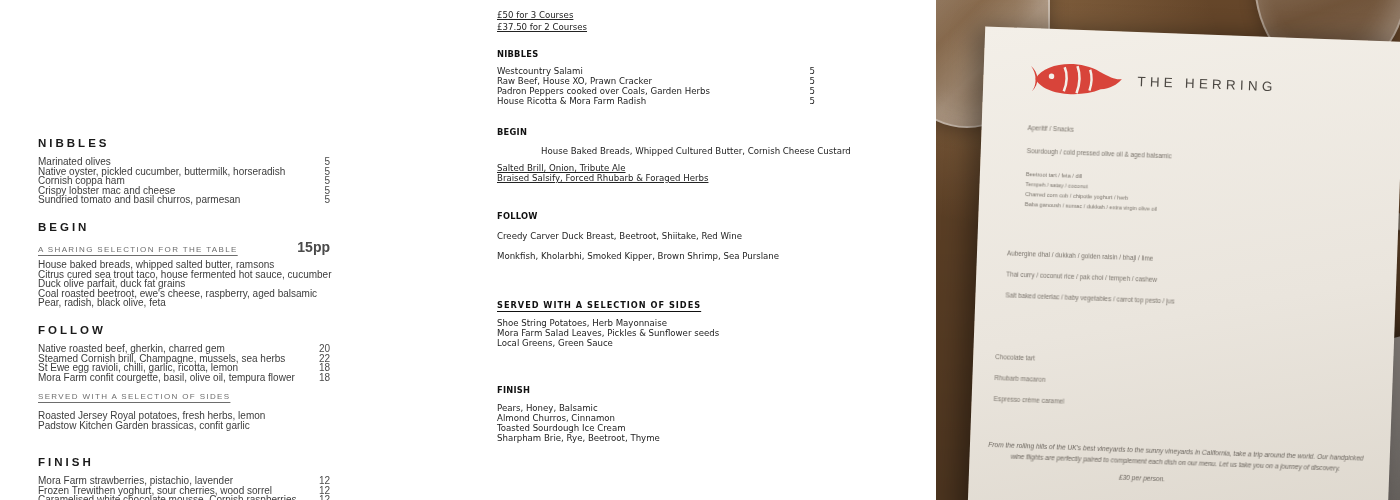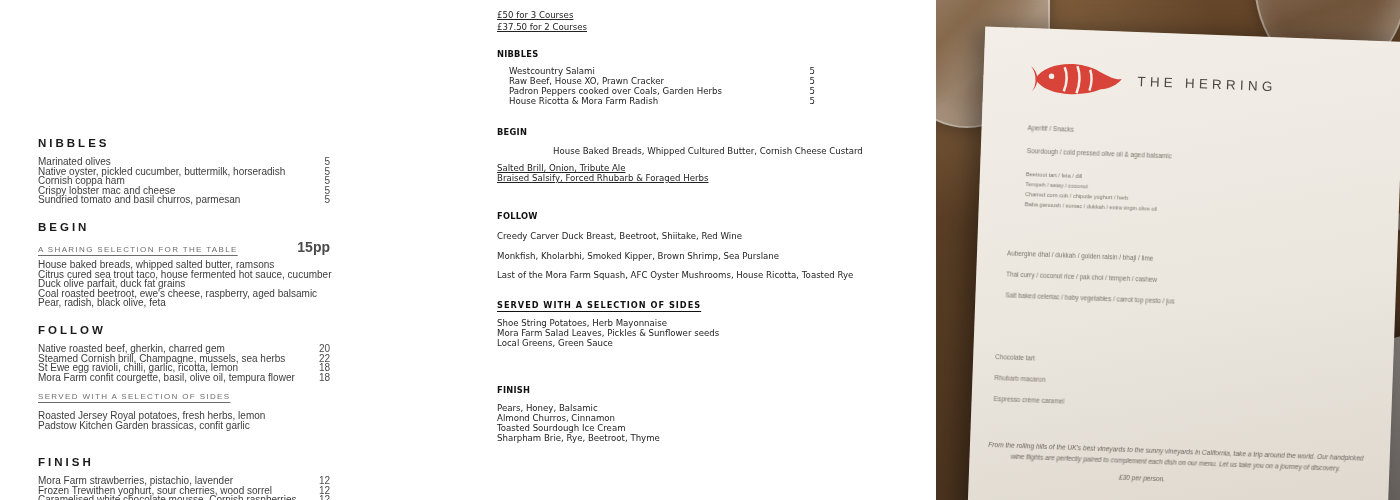--- a/index.html
+++ b/index.html
@@ -92,21 +92,20 @@
     line-height: 1;
   }
   .col-mid .row {
     display: flex;
     justify-content: space-between;
     align-items: baseline;
     font-size: 8.6px;
     line-height: 10px;
     color: #232323;
     white-space: nowrap;
-    margin-left: 12px;
   }
   .col-mid .row .label { padding-right: 10px; }
   .col-mid .plain {
     font-size: 8.6px;
     line-height: 10px;
     color: #232323;
     white-space: nowrap;
   }
   .col-mid .spaced { margin-top: 9.5px; }
 
@@ -377,33 +376,32 @@
         <span class="price">5</span>
       </div>
       <div class="row">
         <span class="label">House Ricotta &amp; Mora Farm Radish</span>
         <span class="price">5</span>
       </div>
     </div>
 
     <div class="sec-head" style="position:absolute;top:128px;left:0;">BEGIN</div>
 
-    <div class="plain" style="position:absolute;top:146px;left:12px;padding-left:44px;">House Baked Breads, Whipped Cultured Butter, Cornish Cheese Custard</div>
+    <div class="plain" style="position:absolute;top:146px;left:0;padding-left:44px;">House Baked Breads, Whipped Cultured Butter, Cornish Cheese Custard</div>
 
     <div style="position:absolute;top:163px;left:0;width:318px;text-decoration:underline;">
       <div class="plain">Salted Brill, Onion, Tribute Ale</div>
       <div class="plain">Braised Salsify, Forced Rhubarb &amp; Foraged Herbs</div>
     </div>
 
     <div class="sec-head" style="position:absolute;top:212px;left:0;">FOLLOW</div>
 
     <div style="position:absolute;top:231px;left:0;width:318px;">
       <div class="plain">Creedy Carver Duck Breast, Beetroot, Shiitake, Red Wine</div>
       <div class="plain spaced">Monkfish, Kholarbhi, Smoked Kipper, Brown Shrimp, Sea Purslane</div>
-      <div class="plain spaced">Last of the Mora Farm Squash, AFC Oyster Mushrooms, House Ricotta, Toasted Rye</div>
     </div>
 
     <div class="sub-head" style="position:absolute;top:301px;left:0;">SERVED WITH A SELECTION OF SIDES</div>
 
     <div style="position:absolute;top:318px;left:0;width:318px;">
       <div class="plain">Shoe String Potatoes, Herb Mayonnaise</div>
       <div class="plain">Mora Farm Salad Leaves, Pickles &amp; Sunflower seeds</div>
       <div class="plain">Local Greens, Green Sauce</div>
     </div>
 

